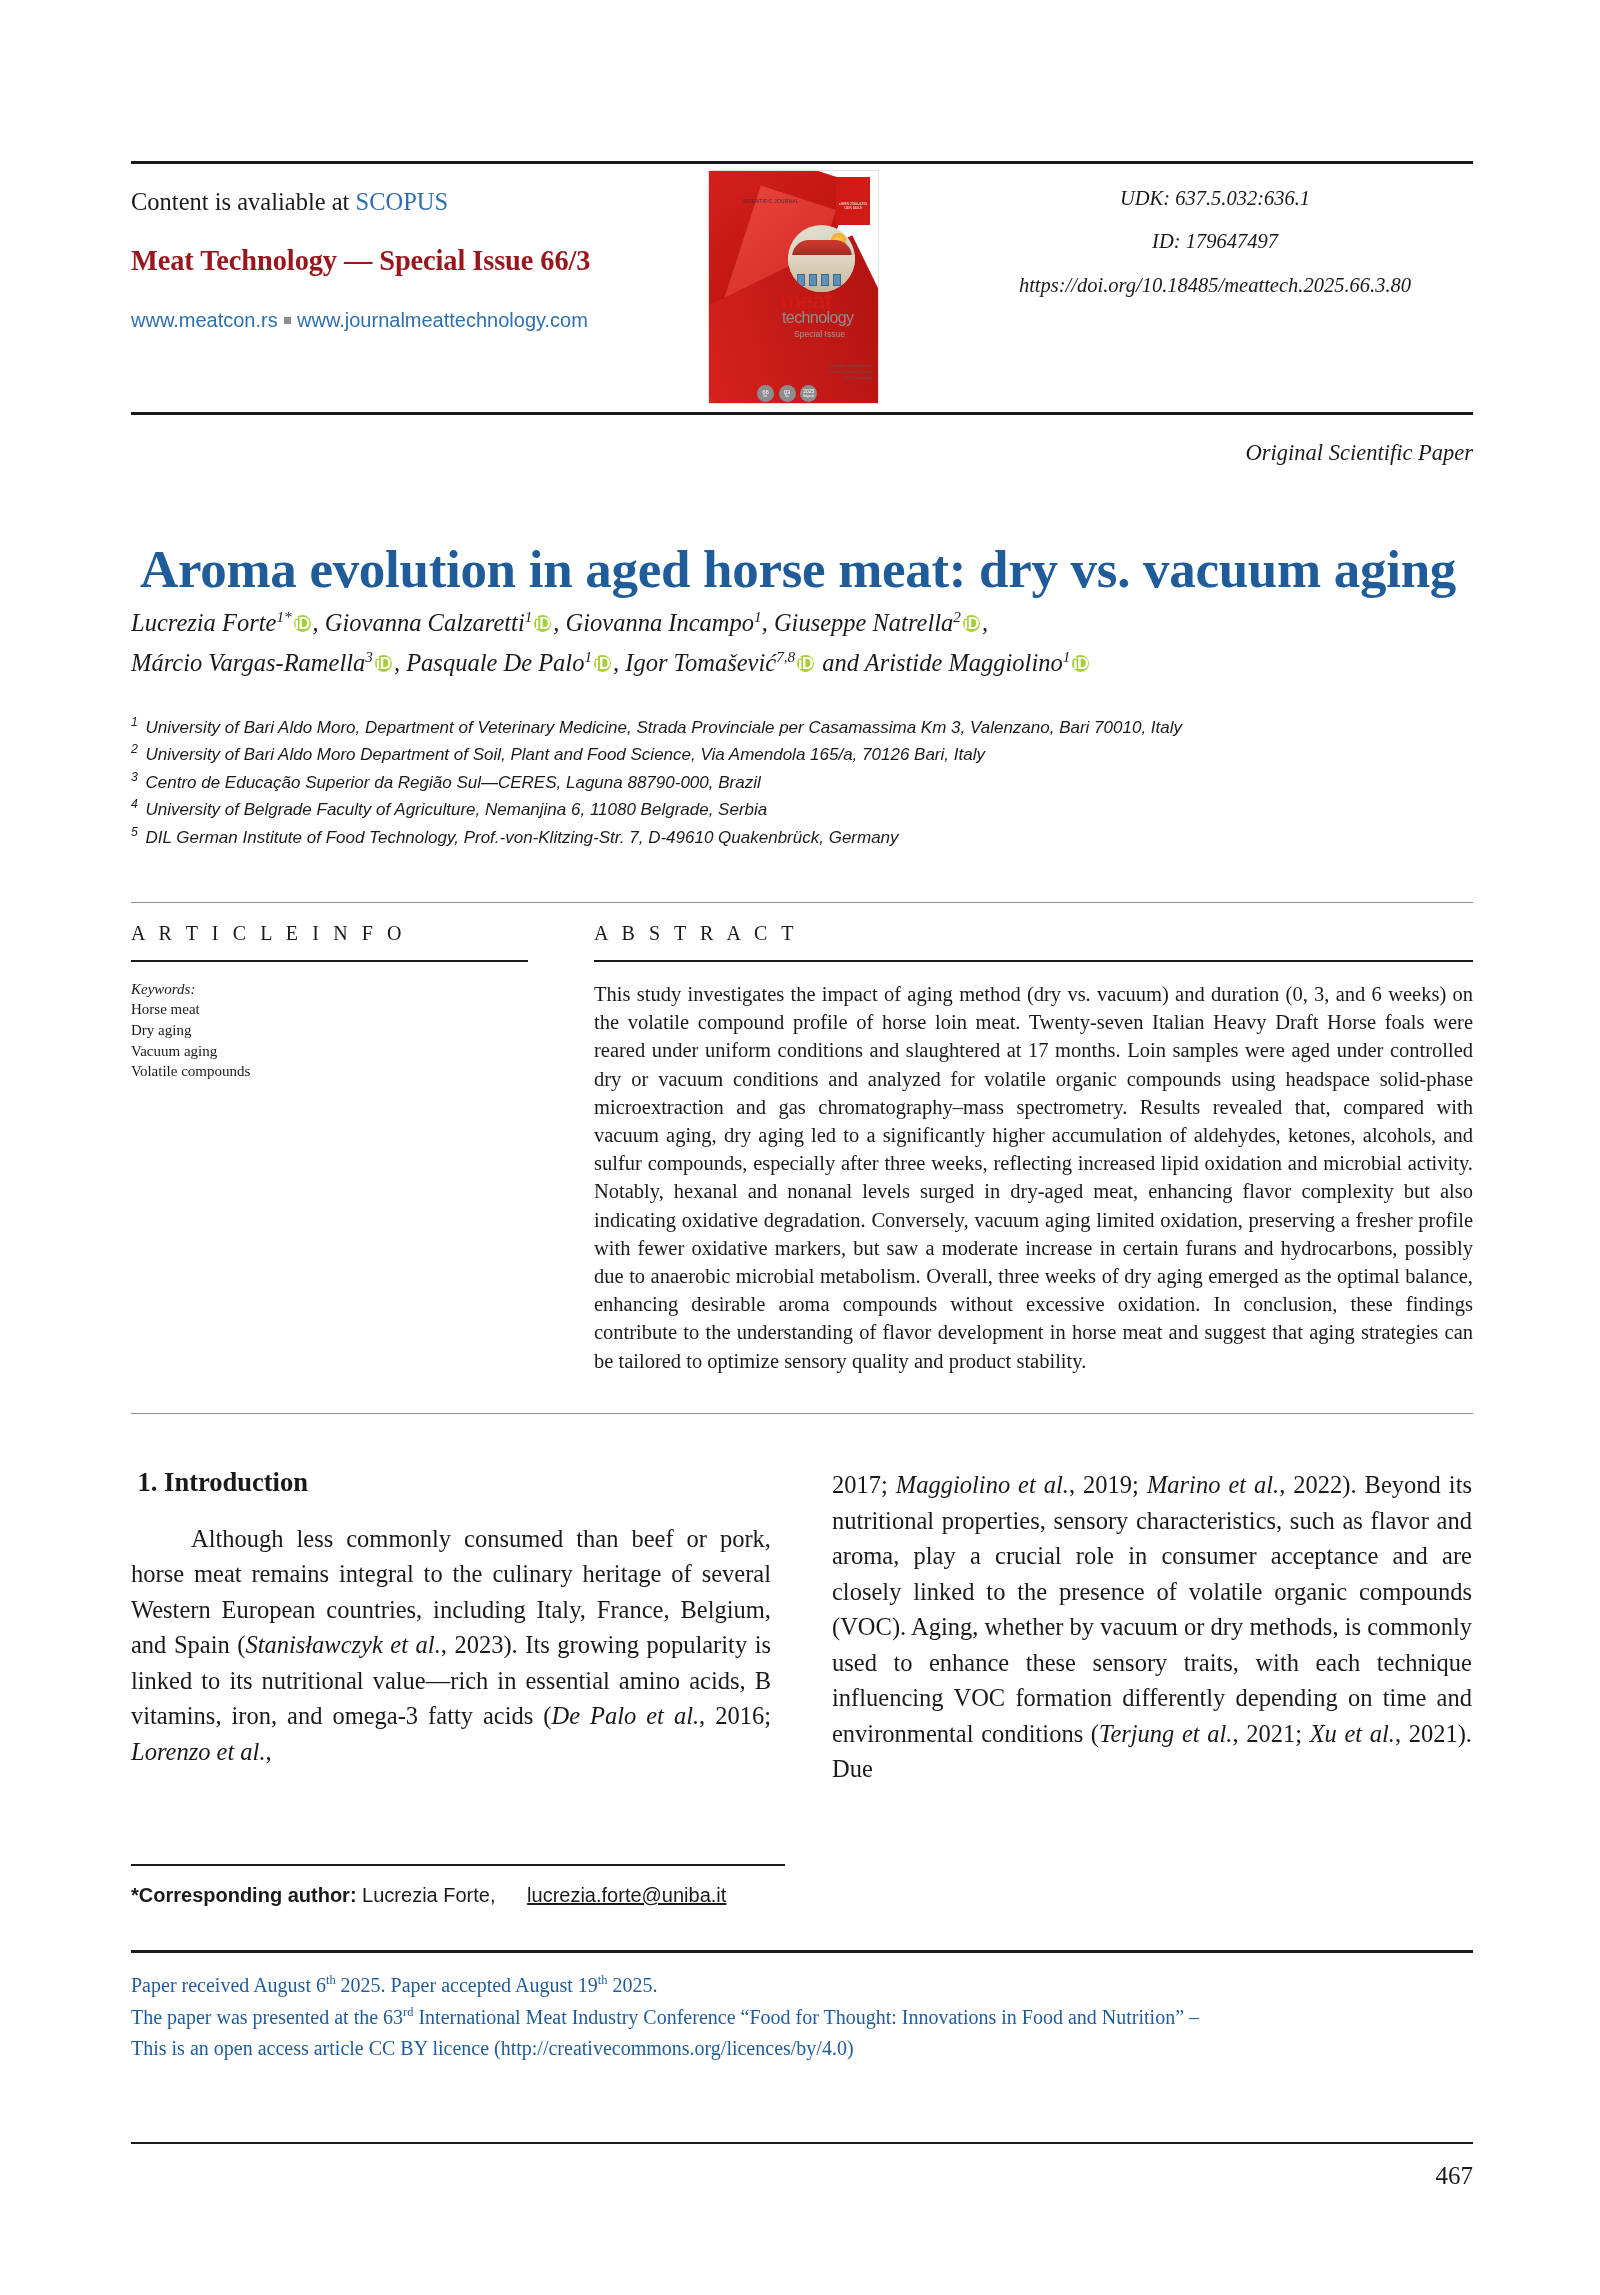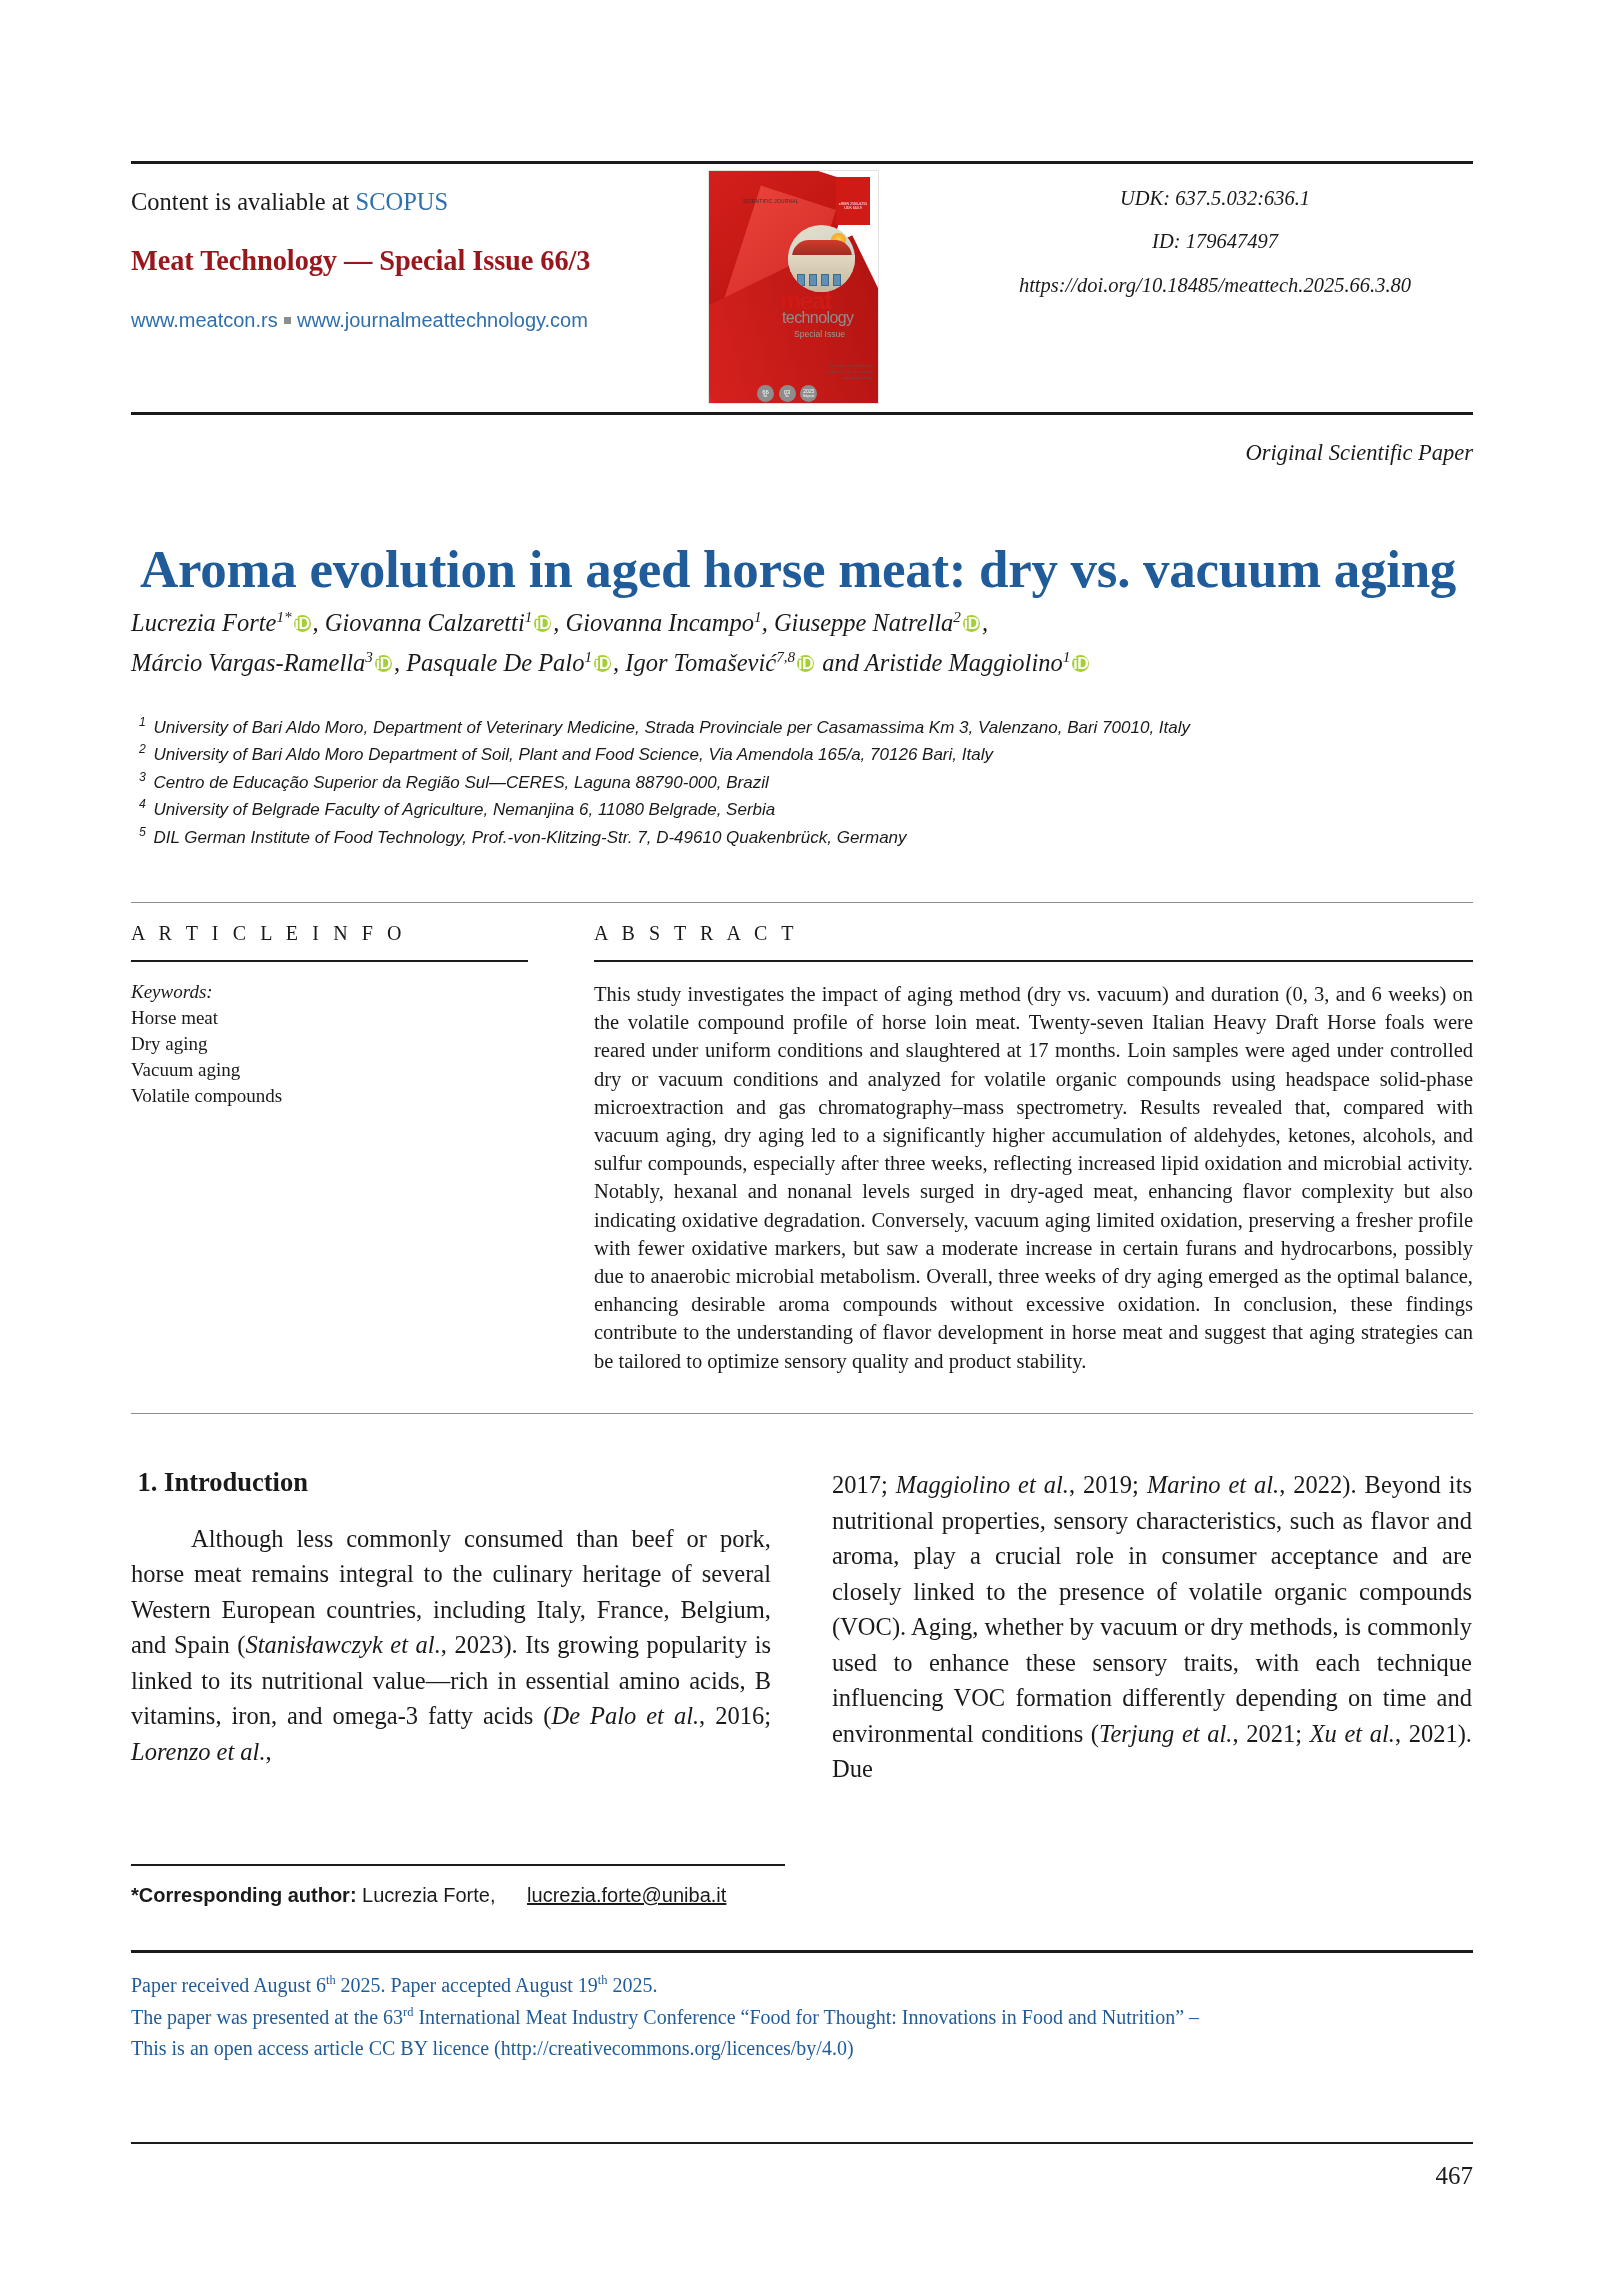--- a/index.html
+++ b/index.html
@@ -321,21 +321,20 @@
     width: 1344px;
     font-family: "Liberation Sans", sans-serif;
     font-style: italic;
     font-size: 17px;
     color: #1a1a1a;
     line-height: 1.52;
   }
   .aff-item {
     text-indent: 0;
     padding-left: 14.6px;
-    margin-left: 8px;
   }
   .aff-item sup {
     font-size: 0.72em;
     margin-left: -14.6px;
     margin-right: 3.3px;
     display: inline-block;
     width: 11.2px;
   }
 
   
@@ -364,21 +363,21 @@
     letter-spacing: 4.6px;
     color: #1a1a1a;
   }
   .sec-underline {
     margin-top: 14.6px;
     height: 2px;
     background: #1a1a1a;
   }
   .keywords {
     margin-top: 17px;
-    font-size: 19px;
+    font-size: 15px;
     line-height: 1.38;
     color: #1a1a1a;
   }
   .kw-head { font-style: italic; }
   .abstract-text {
     margin-top: 18.5px;
     font-size: 20.5px;
     line-height: 1.375;
     text-align: justify;
     color: #1a1a1a;

